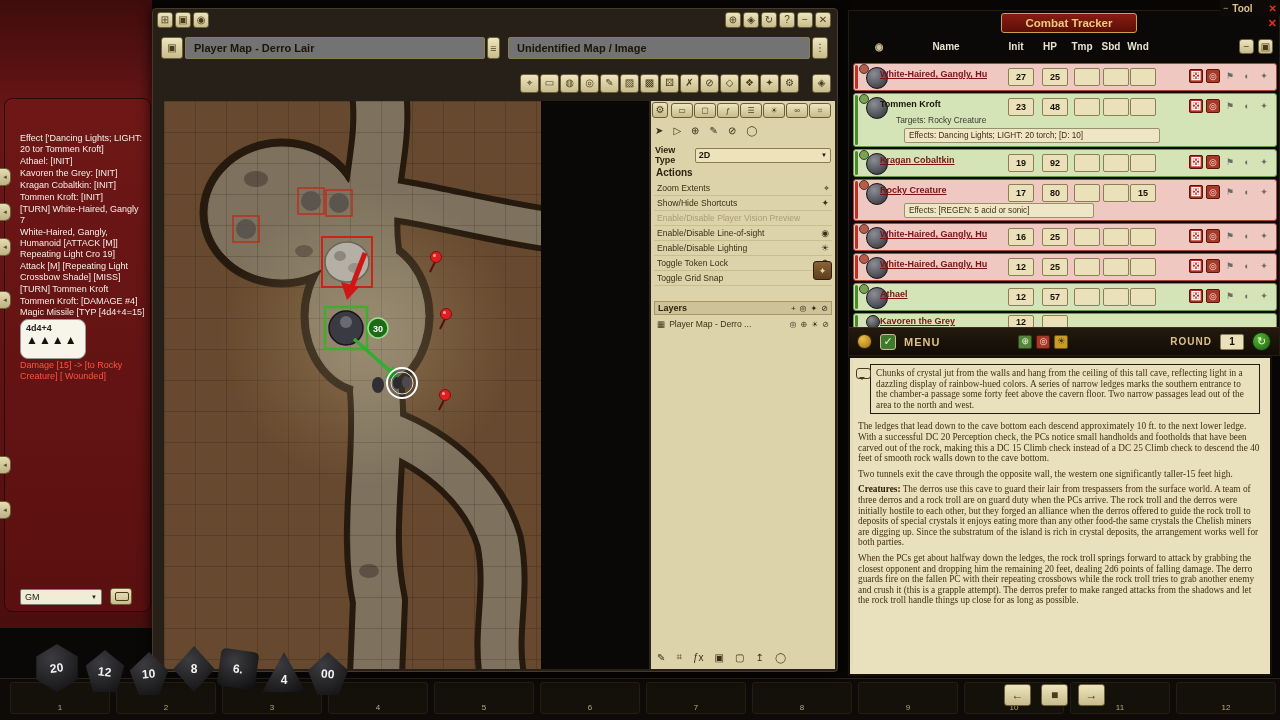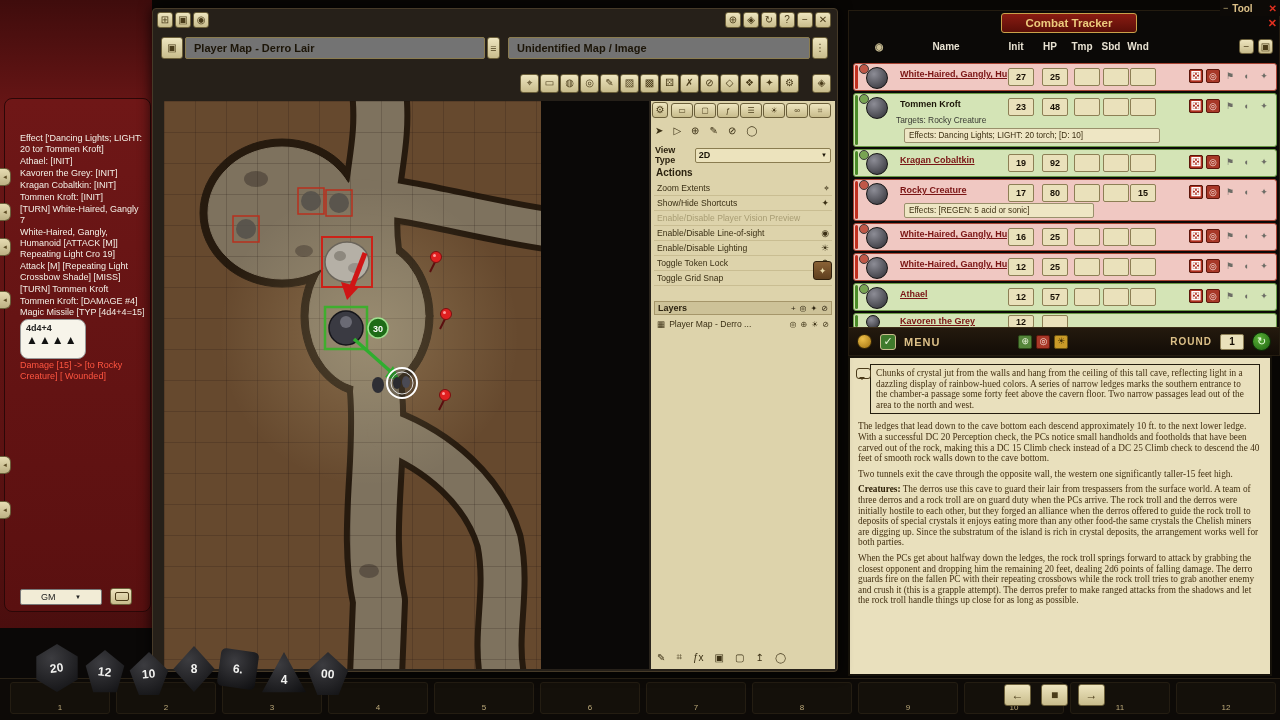--- a/index.html
+++ b/index.html
@@ -11,21 +11,21 @@
 #dice-bg{left:0;top:628px;width:360px;height:56px;background:#0a0807}
 .edge-tab{position:absolute;left:0;width:11px;height:18px;background:linear-gradient(#e6dcb2,#bdb184);border:1px solid #6b5f3a;border-left:none;border-radius:0 6px 6px 0;color:#5a4a22;font-size:7px;display:flex;align-items:center;justify-content:center;z-index:3}
 
 #chat{position:absolute;left:4px;top:98px;width:147px;height:514px;background:linear-gradient(#6f1717,#5a1010);border:1px solid #2c0707;border-radius:8px;padding:34px 4px 6px 15px;display:flex;flex-direction:column;gap:1px;overflow:hidden;z-index:2}
 .chat-entry{color:#f3efe6;font-size:9px;line-height:11px;word-break:break-word}
 .chat-entry.red{color:#ff5540}
 #dice-card{width:66px;height:40px;background:#f7f4ea;border:1px solid #999;border-radius:8px;padding:3px 5px;color:#222}
 #dice-card .dc-label{font-size:9px;font-weight:bold}
 #dice-card .dc-dice{font-size:12px;letter-spacing:1px;color:#111}
 #chat-controls{margin-top:auto;display:flex;align-items:center;gap:8px}
-#speaker-dropdown{width:82px;height:16px;background:#f2ecd6;border:1px solid #777;border-radius:2px;font-size:9px;color:#222;display:flex;align-items:center;padding:0 20px;justify-content:space-between}
+#speaker-dropdown{width:82px;height:16px;background:#f2ecd6;border:1px solid #777;border-radius:2px;font-size:9px;color:#222;display:flex;align-items:center;padding:0 4px;justify-content:space-between}
 #chat-bubble-btn{width:22px;height:17px;background:linear-gradient(#eee5bf,#c8bc8c);border:1px solid #6b5f3a;border-radius:3px;position:relative}
 #chat-bubble-btn::after{content:"";position:absolute;left:4px;top:3px;width:12px;height:7px;border:1.5px solid #4a3a18;border-radius:2px}
 
 #map-window{left:152px;top:8px;width:686px;height:664px;background:#262019;border:1px solid #463a28;border-radius:4px;box-shadow:0 0 14px rgba(0,0,0,.85);z-index:2}
 #mw-titlebar{position:absolute;left:0;top:0;right:0;height:22px;display:flex;align-items:center;padding:0 4px}
 .tb-btn{width:16px;height:16px;margin-right:2px}
 #mw-titlebar .spacer{flex:1}
 #mw-tabs{position:absolute;left:8px;top:27px;right:6px;height:24px;display:flex;align-items:center;gap:2px}
 .tab-field{height:22px;background:#737373;border:1px solid #8a7c50;border-radius:2px;font-size:11px;font-weight:bold;color:#1c1508;display:flex;align-items:center;padding:0 8px;white-space:nowrap;overflow:hidden}
 #mw-toolbar{position:absolute;left:8px;top:62px;right:6px;height:24px;display:flex;align-items:center;justify-content:flex-end;gap:1px}
@@ -57,21 +57,21 @@
 #ct-close{position:absolute;right:2px;top:6px;color:#e03020;font-weight:bold;font-size:11px}
 .ct-row{position:absolute;left:4px;width:424px;border-radius:3px;border:1px solid}
 .ct-row.enemy{background:#f0c8c2;border-color:#a84434}
 .ct-row.ally{background:#d4e4b6;border-color:#6a9a46}
 .ct-row .bar{position:absolute;left:1px;top:1px;bottom:1px;width:3px;border-radius:2px}
 .enemy .bar{background:#c03020}
 .ally .bar{background:#4a8a28}
 .ct-portrait{position:absolute;left:12px;top:3px;width:22px;height:22px;border-radius:50%;background:radial-gradient(circle at 35% 30%,#8d8d96,#2c2c32);border:1px solid #141414}
 .ct-badge{position:absolute;left:5px;top:0;width:10px;height:10px;border-radius:50%;border:1px solid #3a3a3a}
 .enemy .ct-badge{background:#c05848}.ally .ct-badge{background:#78a452}
-.ct-name{position:absolute;left:46px;top:5px;font-size:9px;font-weight:bold;color:#7a1414;text-decoration:underline;white-space:nowrap;overflow:hidden;max-width:110px}
+.ct-name{position:absolute;left:26px;top:5px;font-size:9px;font-weight:bold;color:#7a1414;text-decoration:underline;white-space:nowrap;overflow:hidden;max-width:110px}
 .ct-box{position:absolute;width:26px;height:18px;background:#eae1bb;border:1px solid #8d7f55;border-radius:2px;font-size:9px;font-weight:bold;color:#170f04;display:flex;align-items:center;justify-content:center;top:4px}
 .bx-init{left:154px}.bx-hp{left:188px}.bx-tmp{left:220px}.bx-sbd{left:249px}.bx-wnd{left:276px}
 .ct-icons{position:absolute;right:5px;top:5px;display:flex;gap:3px}
 .ci{width:14px;height:14px;border-radius:2px;font-size:9px;display:flex;align-items:center;justify-content:center;line-height:1}
 .ci.g{background:#55853a;color:#e8f2d8;border:1px solid #2c4a18}
 .ci.r{background:#a83828;color:#f4dcd4;border:1px solid #5c160c}
 .ci.plain{color:#6d6d66}
 .ci.die{background:#b03020;color:#fff;border:1px solid #5c160c}
 .ct-sub{position:absolute;left:42px;font-size:8.4px;color:#3a3a34;white-space:nowrap;overflow:hidden}
 .ct-effbox{position:absolute;left:50px;height:15px;background:#eee6c4;border:1px solid #99906c;border-radius:2px;font-size:8.2px;color:#3c2f12;display:flex;align-items:center;padding:0 4px;white-space:nowrap;overflow:hidden}

